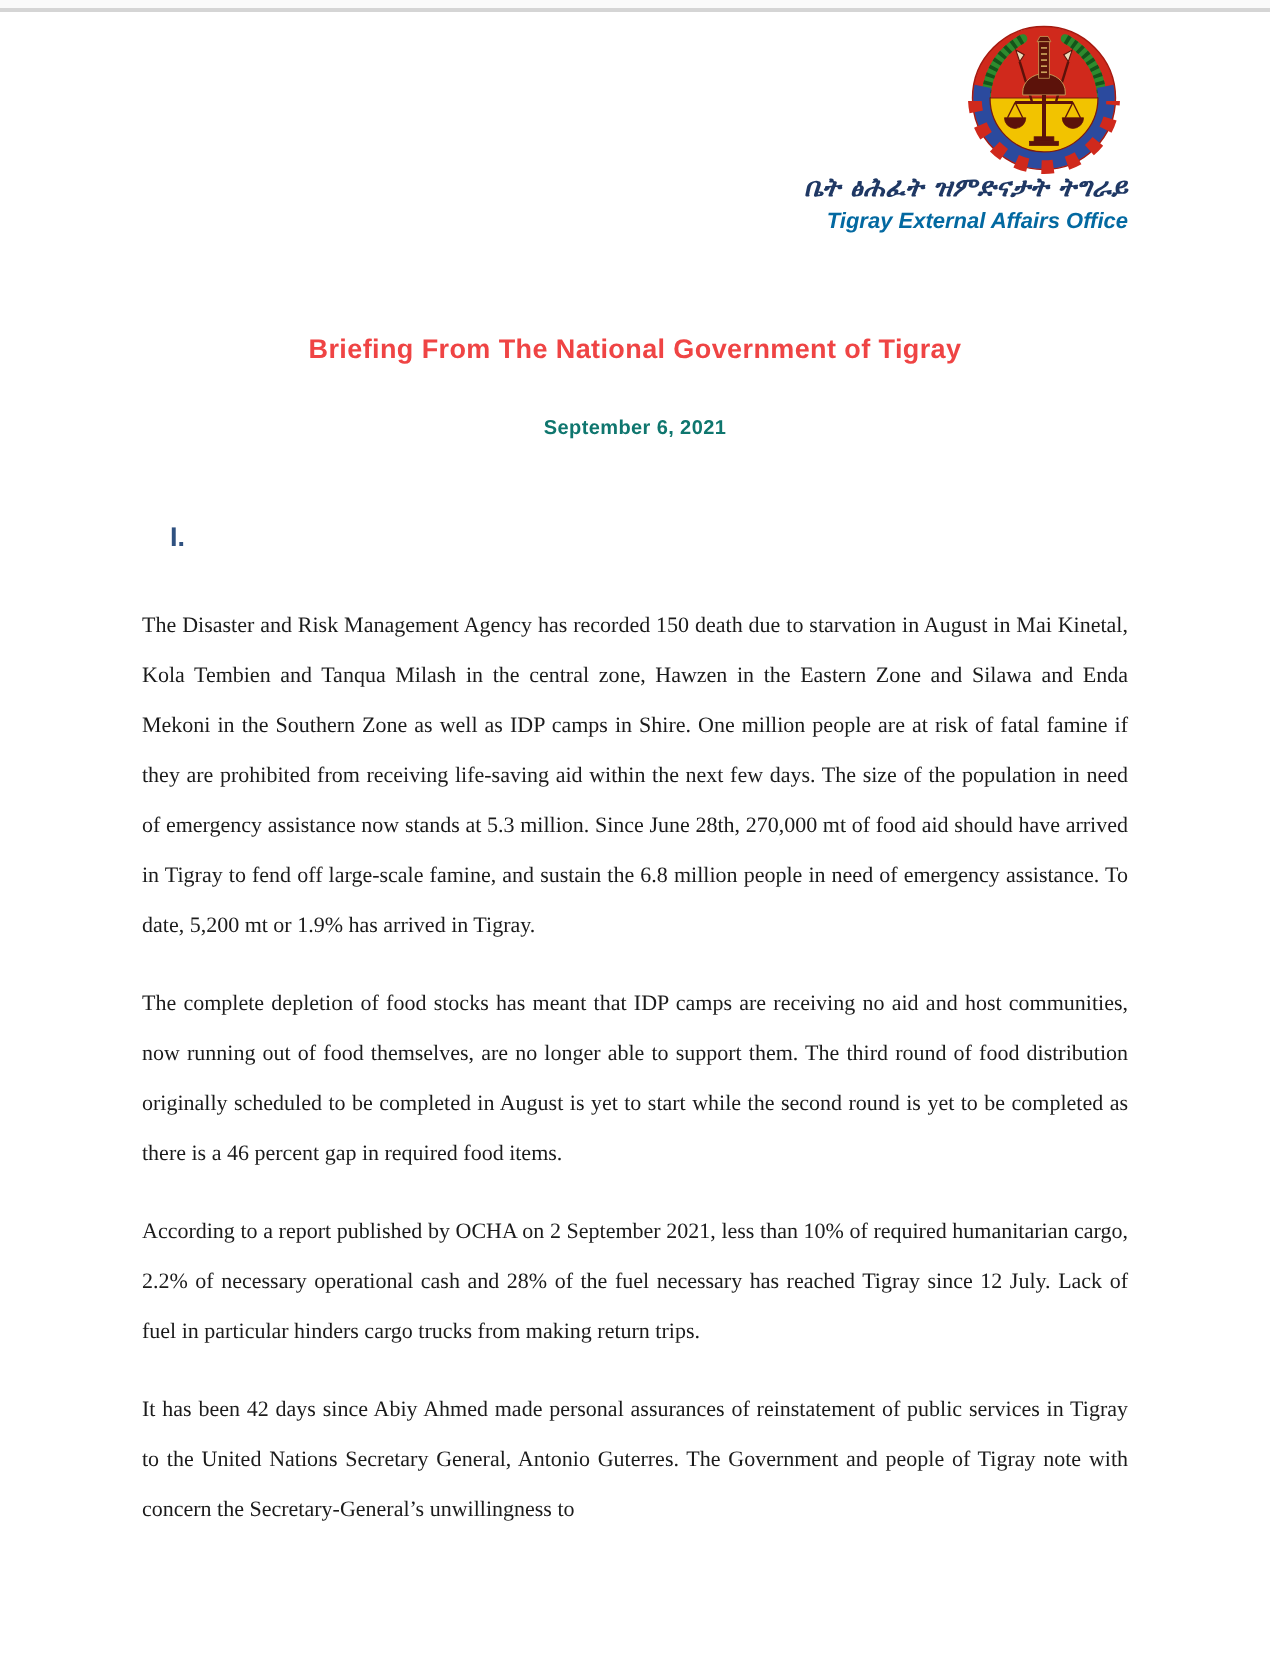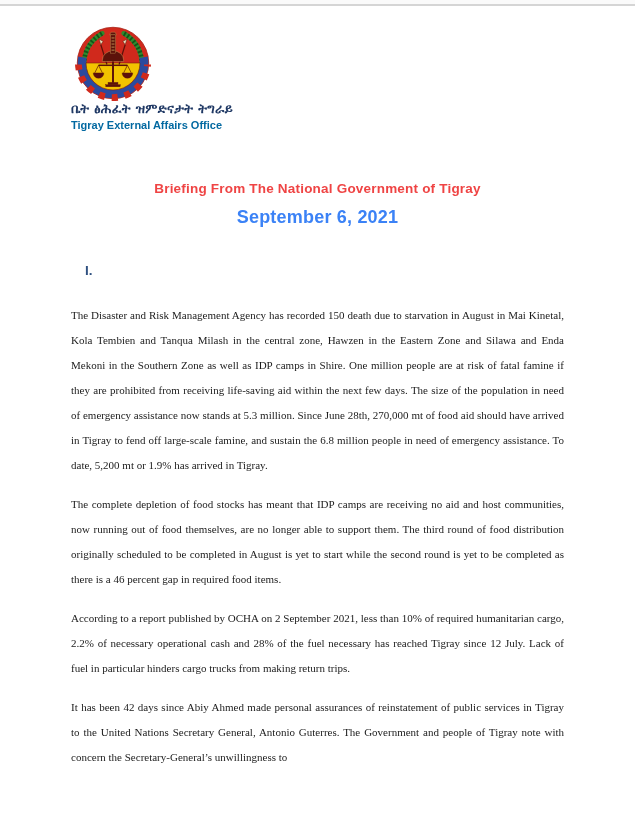--- a/index.html
+++ b/index.html
@@ -12,40 +12,40 @@
   }
   .viewer-strip {
     width: 635px; height: 6px;
     background: #fafafa;
     border-bottom: 2px solid #d5d5d5;
   }
   .page {
     width: 635px;
     padding: 0 71px;
   }
-  .doc-header { text-align: left; padding-top: 19px; }
+  .doc-header { text-align: right; padding-top: 5px; font-style: italic; }
   .emblem { line-height: 0; }
   .emblem svg { width: 84px; height: 76px; }
   .org-tigrinya {
     font-family: "DejaVu Sans", "Liberation Sans", sans-serif;
     font-weight: bold; font-size: 13px; line-height: 16px;
     color: #1f3864; letter-spacing: 0.3px;
   }
   .org-english {
     font-weight: bold; font-size: 11px; line-height: 16px;
     color: #0369a1;
   }
   .title-block { text-align: center; margin-top: 48px; }
   .doc-title {
     font-size: 13.5px; font-weight: bold; line-height: 16px;
     color: #ef4444; margin: 0; letter-spacing: 0.2px;
   }
   .doc-date {
-    font-size: 18px; font-weight: bold; line-height: 16px;
-    color: #3b82f6; margin: 12px 0 0 0; letter-spacing: 0.2px;
+    font-size: 10px; font-weight: bold; line-height: 16px;
+    color: #0f766e; margin: 24px 0 0 0; letter-spacing: 0.2px;
   }
   .section-heading {
     margin-top: 38px; margin-left: 14px;
     color: #2f5180; font-weight: bold; font-size: 13.5px;
     display: flex; align-items: baseline;
   }
   .section-numeral { width: 33px; flex: 0 0 33px; }
   .body-text { margin-top: 25px; }
   .body-text p {
     font-family: "Liberation Serif", serif;

